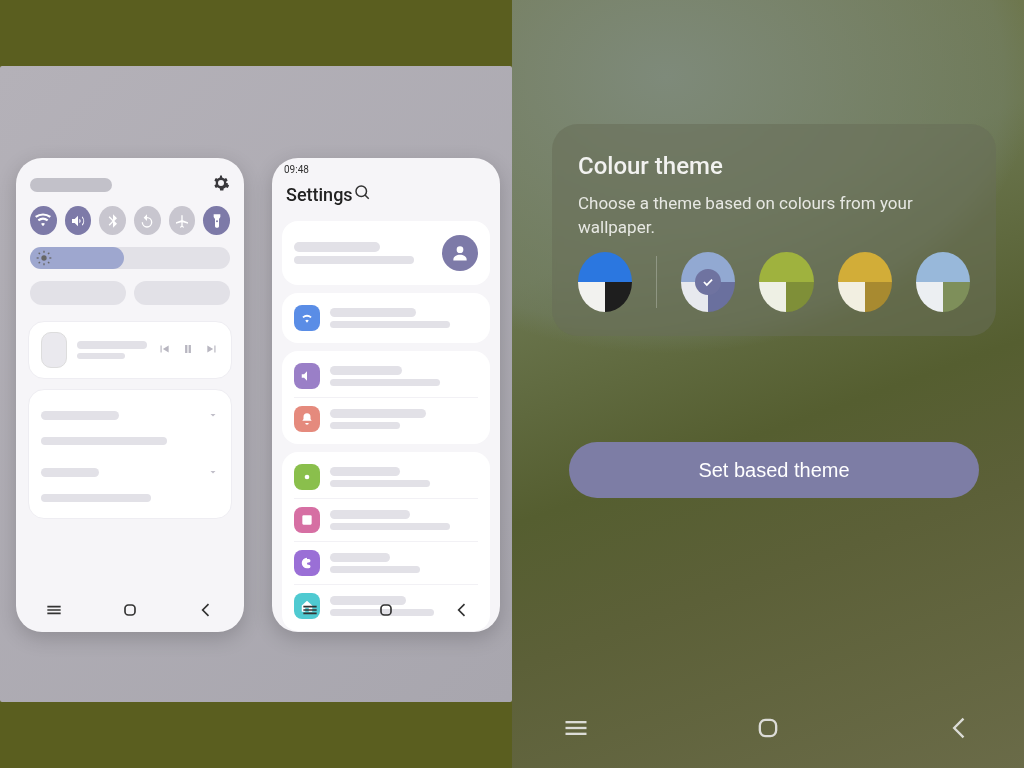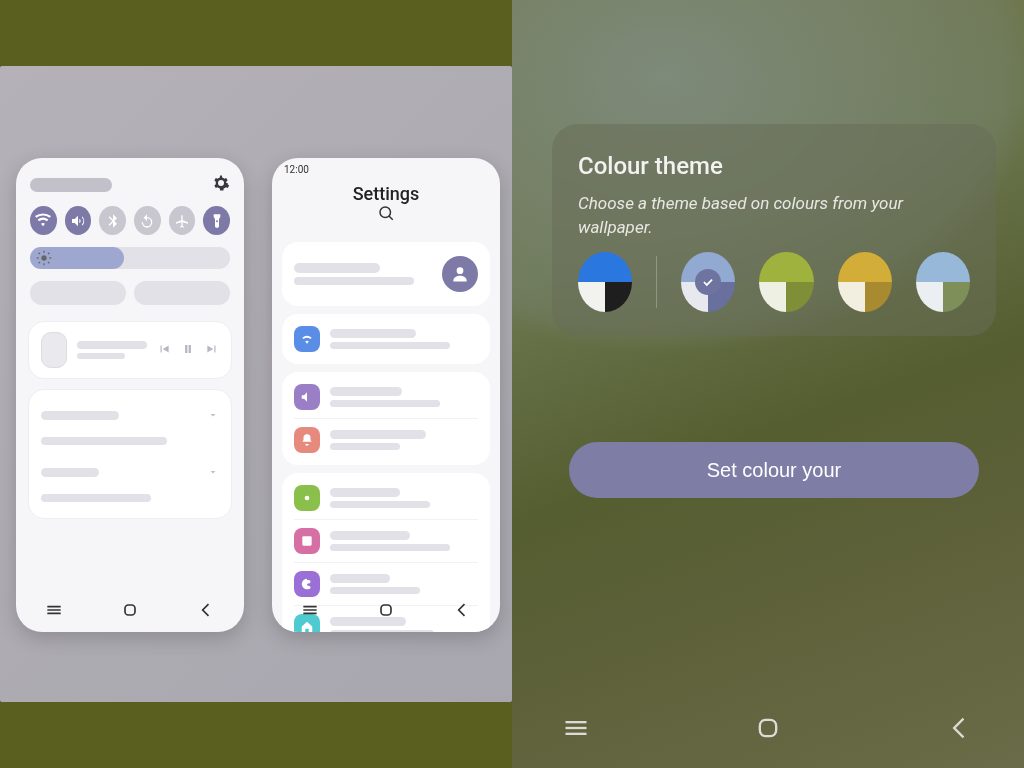--- a/index.html
+++ b/index.html
@@ -60,21 +60,21 @@
   .media-thumb { width:36px; height:36px; border-radius:10px; background:#eae9ee; border:1px solid #ddd;}
   .media-lines { flex:1; display:flex; flex-direction:column; gap:4px;}
   .media-ctrls { display:flex; gap:10px; color:#b8b6c0;}
   .media-ctrls svg { width:14px; height:14px;}
   .notif-card .row { padding:6px 0;}
   .notif-card .hdr { display:flex; justify-content:space-between; align-items:center;}
   .chev { width:12px; height:12px; color:#c0bec8;}
 
   
   .sp-status { font-size:10px; color:#333; padding:6px 12px 0 12px;}
-  .sp-h1 { padding: 8px 14px 8px 14px; display:flex; justify-content:flex-end; align-items:center;flex-direction:column;}
+  .sp-h1 { padding: 8px 14px 8px 14px; display:flex; justify-content:flex-start; align-items:center;}
   .sp-h1 .title { font-size:18px; color:#222; font-weight:500;}
   .sp-search-ic { width:18px; height:18px; color:#333;}
   .sp-section { background:#fff; border-radius:16px; margin:8px 10px; padding:4px 0;}
   .sp-profile { display:flex; align-items:center; gap:10px; padding:10px 12px;}
   .avatar { width:36px; height:36px; border-radius:50%; background:#7d7aa8; display:flex; align-items:center; justify-content:center; color:#fff; margin-left:auto;}
   .avatar svg{width:20px;height:20px;}
   .sp-item { display:flex; align-items:center; gap:10px; padding:8px 12px;}
   .sp-icon { width:26px; height:26px; border-radius:8px; display:flex; align-items:center; justify-content:center; color:#fff; flex-shrink:0;}
   .sp-icon svg{width:14px;height:14px;}
   .sp-lines { display:flex; flex-direction:column; gap:4px;}
@@ -98,21 +98,21 @@
       linear-gradient(160deg, #71774a 0%, #6c7750 30%, #555e30 55%, #5c6038 70%, #6a6b48 100%);
   }
   .sheet {
     position:absolute; left:40px; right:28px; top:124px;
     background: rgba(104,110,88,.55);
     border-radius:26px;
     padding:28px 26px 24px 26px;
     backdrop-filter: blur(2px);
   }
   .sheet h2 { color:#f2f2f0; font-size:24px; font-weight:500; margin-bottom:12px;}
-  .sheet p  { color:#e7e8e3; font-size:17px; line-height:1.4; margin-bottom:12px;font-style:italic;}
+  .sheet p  { color:#e7e8e3; font-size:17px; line-height:1.4; margin-bottom:12px;}
 
   .swatches { display:flex; align-items:center; gap:24px; justify-content:space-between;}
   .swatch { width:60px; height:60px; border-radius:50%; overflow:hidden; position:relative; cursor:pointer;}
   .sw-top { position:absolute; top:0; left:0; right:0; height:50%;}
   .sw-bl { position:absolute; bottom:0; left:0; width:50%; height:50%;}
   .sw-br { position:absolute; bottom:0; right:0; width:50%; height:50%;}
   .divider { width:1px; height:52px; background:rgba(255,255,255,.25);}
   .swatch.selected::after {
     content:""; position:absolute; inset:-4px; border-radius:50%;
     border:2px solid rgba(255,255,255,.35);
@@ -266,21 +266,21 @@
         <span><svg viewBox="0 0 24 24" fill="none" stroke="currentColor" stroke-width="2">
               <rect x="6" y="6" width="12" height="12" rx="4"></rect>
             </svg></span>
         <span><svg viewBox="0 0 24 24" fill="none" stroke="currentColor" stroke-width="2">
               <polyline points="15 5 8 12 15 19"></polyline>
             </svg></span>
       </div>
     </div>
 
     <div class="phone settings">
-      <div class="sp-status">12:00</div>
+      <div class="sp-status">09:48</div>
       <div class="sp-h1">
         <div class="title">Settings</div>
         <span><svg class="sp-search-ic" viewBox="0 0 24 24" fill="none" stroke="currentColor" stroke-width="2">
               <circle cx="11" cy="11" r="7"></circle>
               <line x1="21" y1="21" x2="16" y2="16"></line>
             </svg></span>
       </div>
 
       <div class="sp-section">
         <div class="sp-profile">
@@ -436,21 +436,21 @@
           </div>
           <div class="swatch">
             <div class="sw-top" style="background:#98b8da"></div>
             <div class="sw-bl" style="background:#eceff2"></div>
             <div class="sw-br" style="background:#7e8f5a"></div>
           </div>
         </div>
     </div>
 
     <div class="btns">
-      <button class="btn primary">Set colour your</button>
+      <button class="btn primary">Set based theme</button>
     </div>
 
     <div class="right-nav">
       <span><svg viewBox="0 0 24 24" fill="none" stroke-width="2">
             <line x1="3" y1="7" x2="21" y2="7"></line>
             <line x1="3" y1="12" x2="21" y2="12"></line>
             <line x1="3" y1="17" x2="21" y2="17"></line>
           </svg></span>
       <span><svg viewBox="0 0 24 24" fill="none" stroke-width="2">
             <rect x="5" y="5" width="14" height="14" rx="5"></rect>

